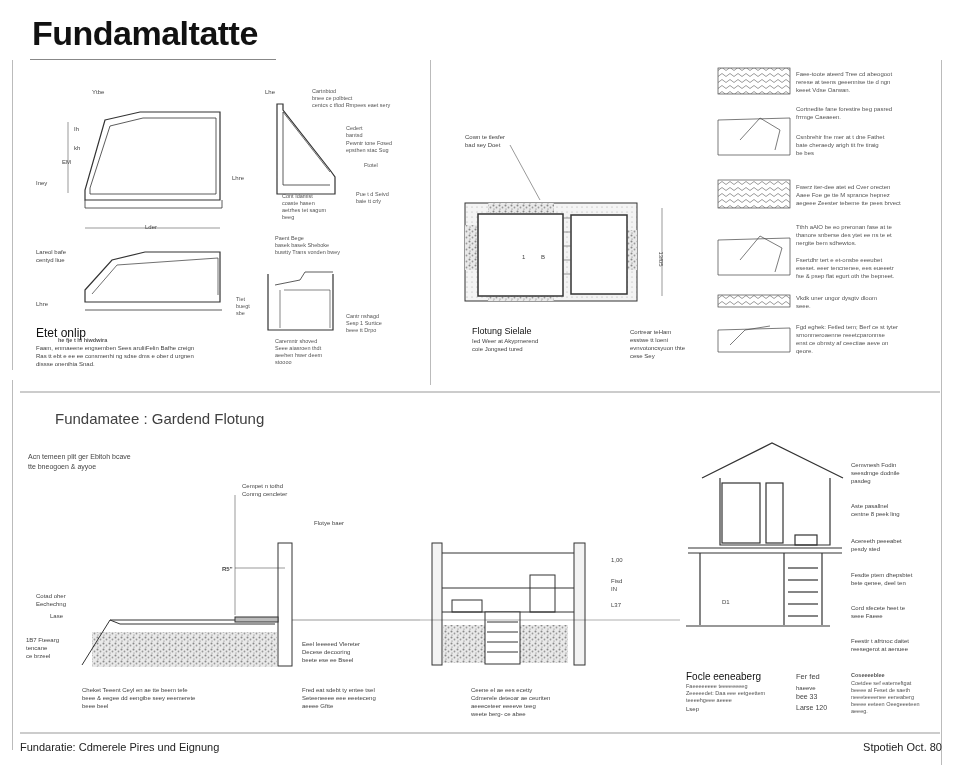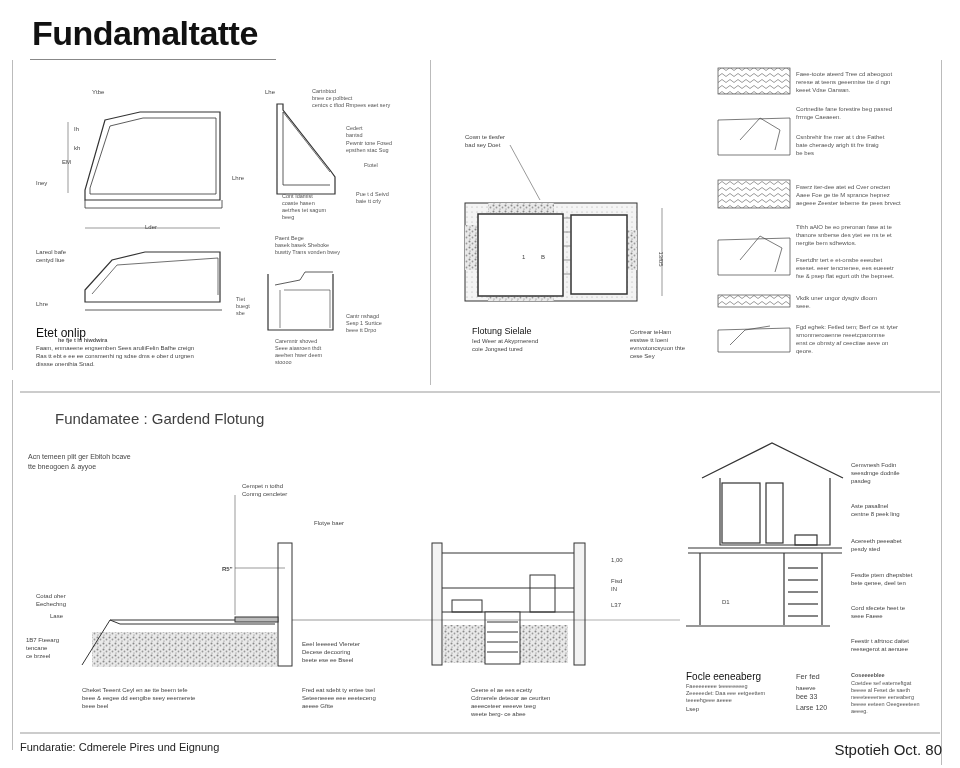--- a/index.html
+++ b/index.html
@@ -8,21 +8,21 @@
   .title { left:32px; top:14px; font-size:34px; font-weight:bold; color:#111; letter-spacing:-0.5px; }
   .title-rule { left:30px; top:59px; width:246px; height:1px; background:#888; }
   .frame-v { width:1px; background:#bbb; }
   .frame-h { height:2px; background:#ccc; }
   .lbl { font-size:6px; line-height:8px; color:#444; white-space:pre-line; }
   .lbl-sm { font-size:5.5px; line-height:7px; color:#555; white-space:pre-line; }
   .hd { font-size:11px; font-weight:normal; color:#111; }
   .sec-title { left:28px; top:410px; font-size:15px; color:#404040;margin-left:27px; }
   .sec-desc { left:28px; top:452px; font-size:7px; line-height:10px; color:#444; white-space:pre-line; }
   .foot-left { left:20px; top:741px; font-size:11px; color:#222; }
-  .foot-right { right:18px; top:741px; font-size:15px; color:#222; }
+  .foot-right { right:18px; top:741px; font-size:11px; color:#222; }
   .detail-text { font-size:6px; line-height:8px; color:#555; white-space:pre-line; }
   svg { position:absolute; left:0; top:0; }
 </style>
 </head>
 <body>
 
 <div class="abs title">Fundamaltatte</div>
 <div class="abs title-rule"></div>
 
 <div class="abs frame-v" style="left:12px; top:60px; height:310px;"></div>

